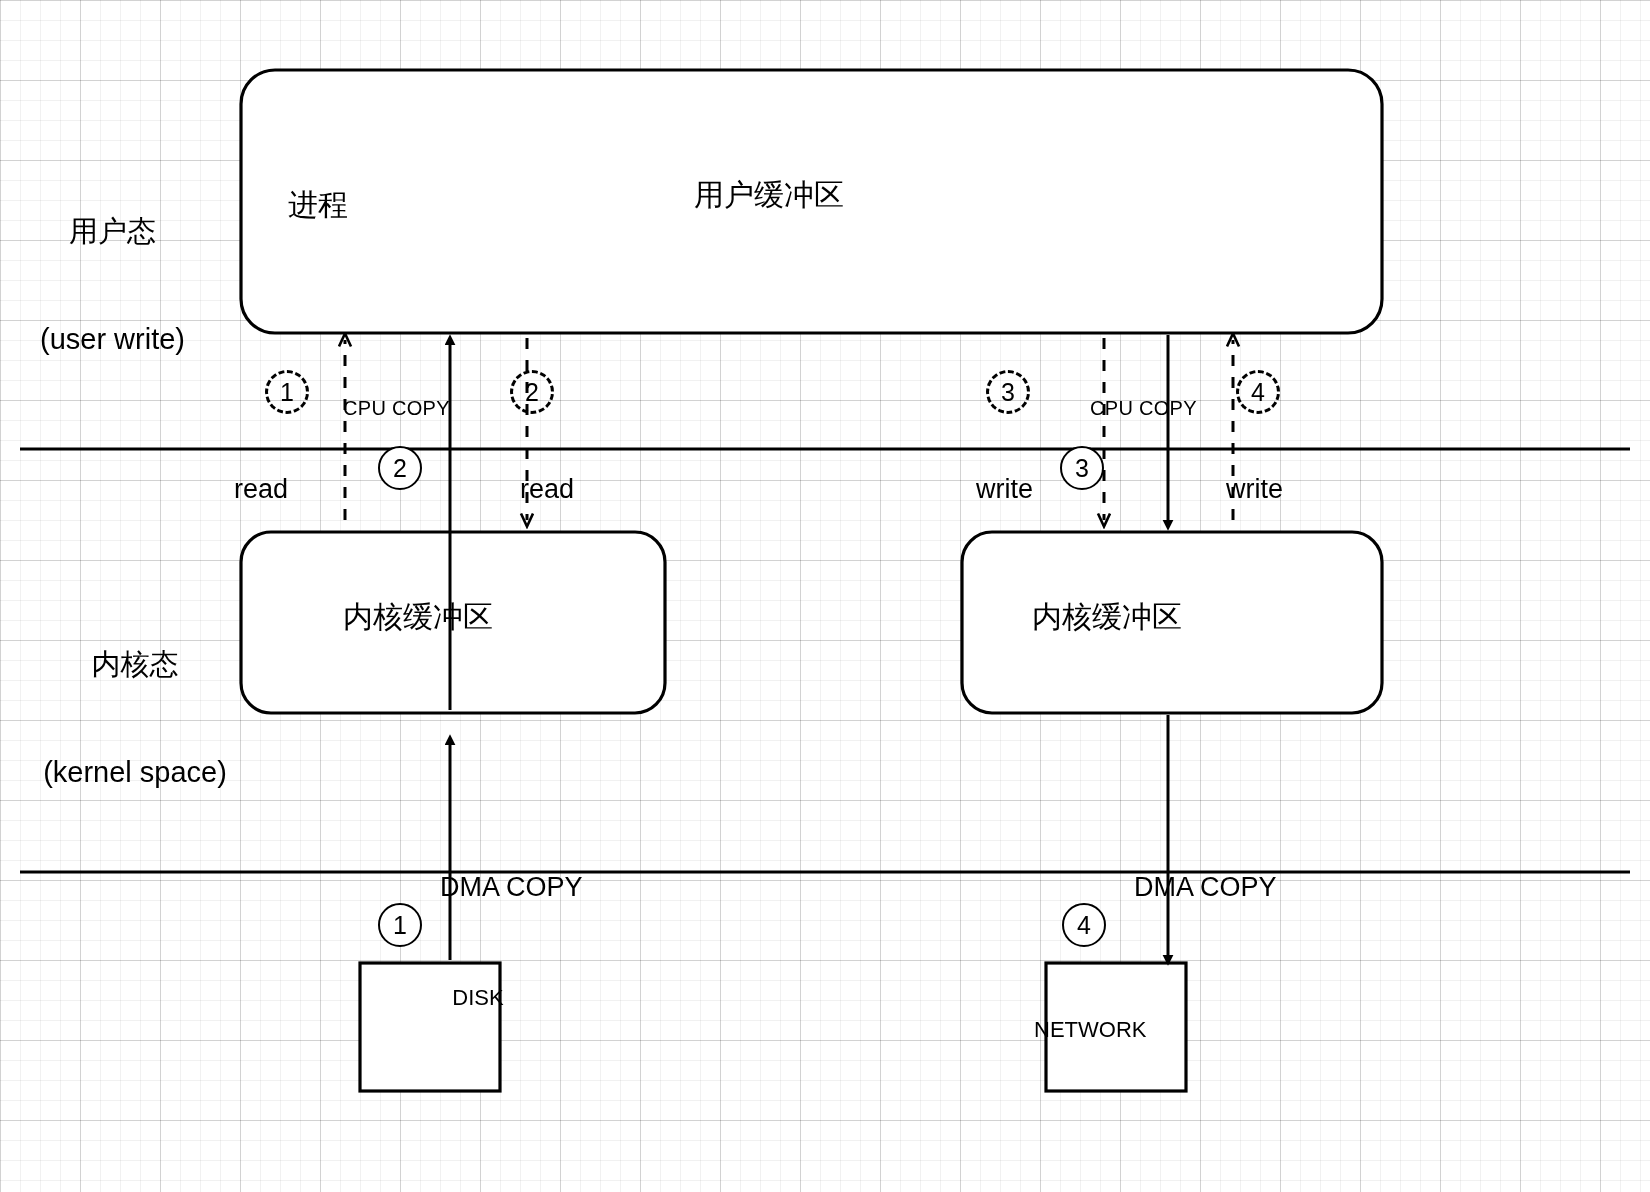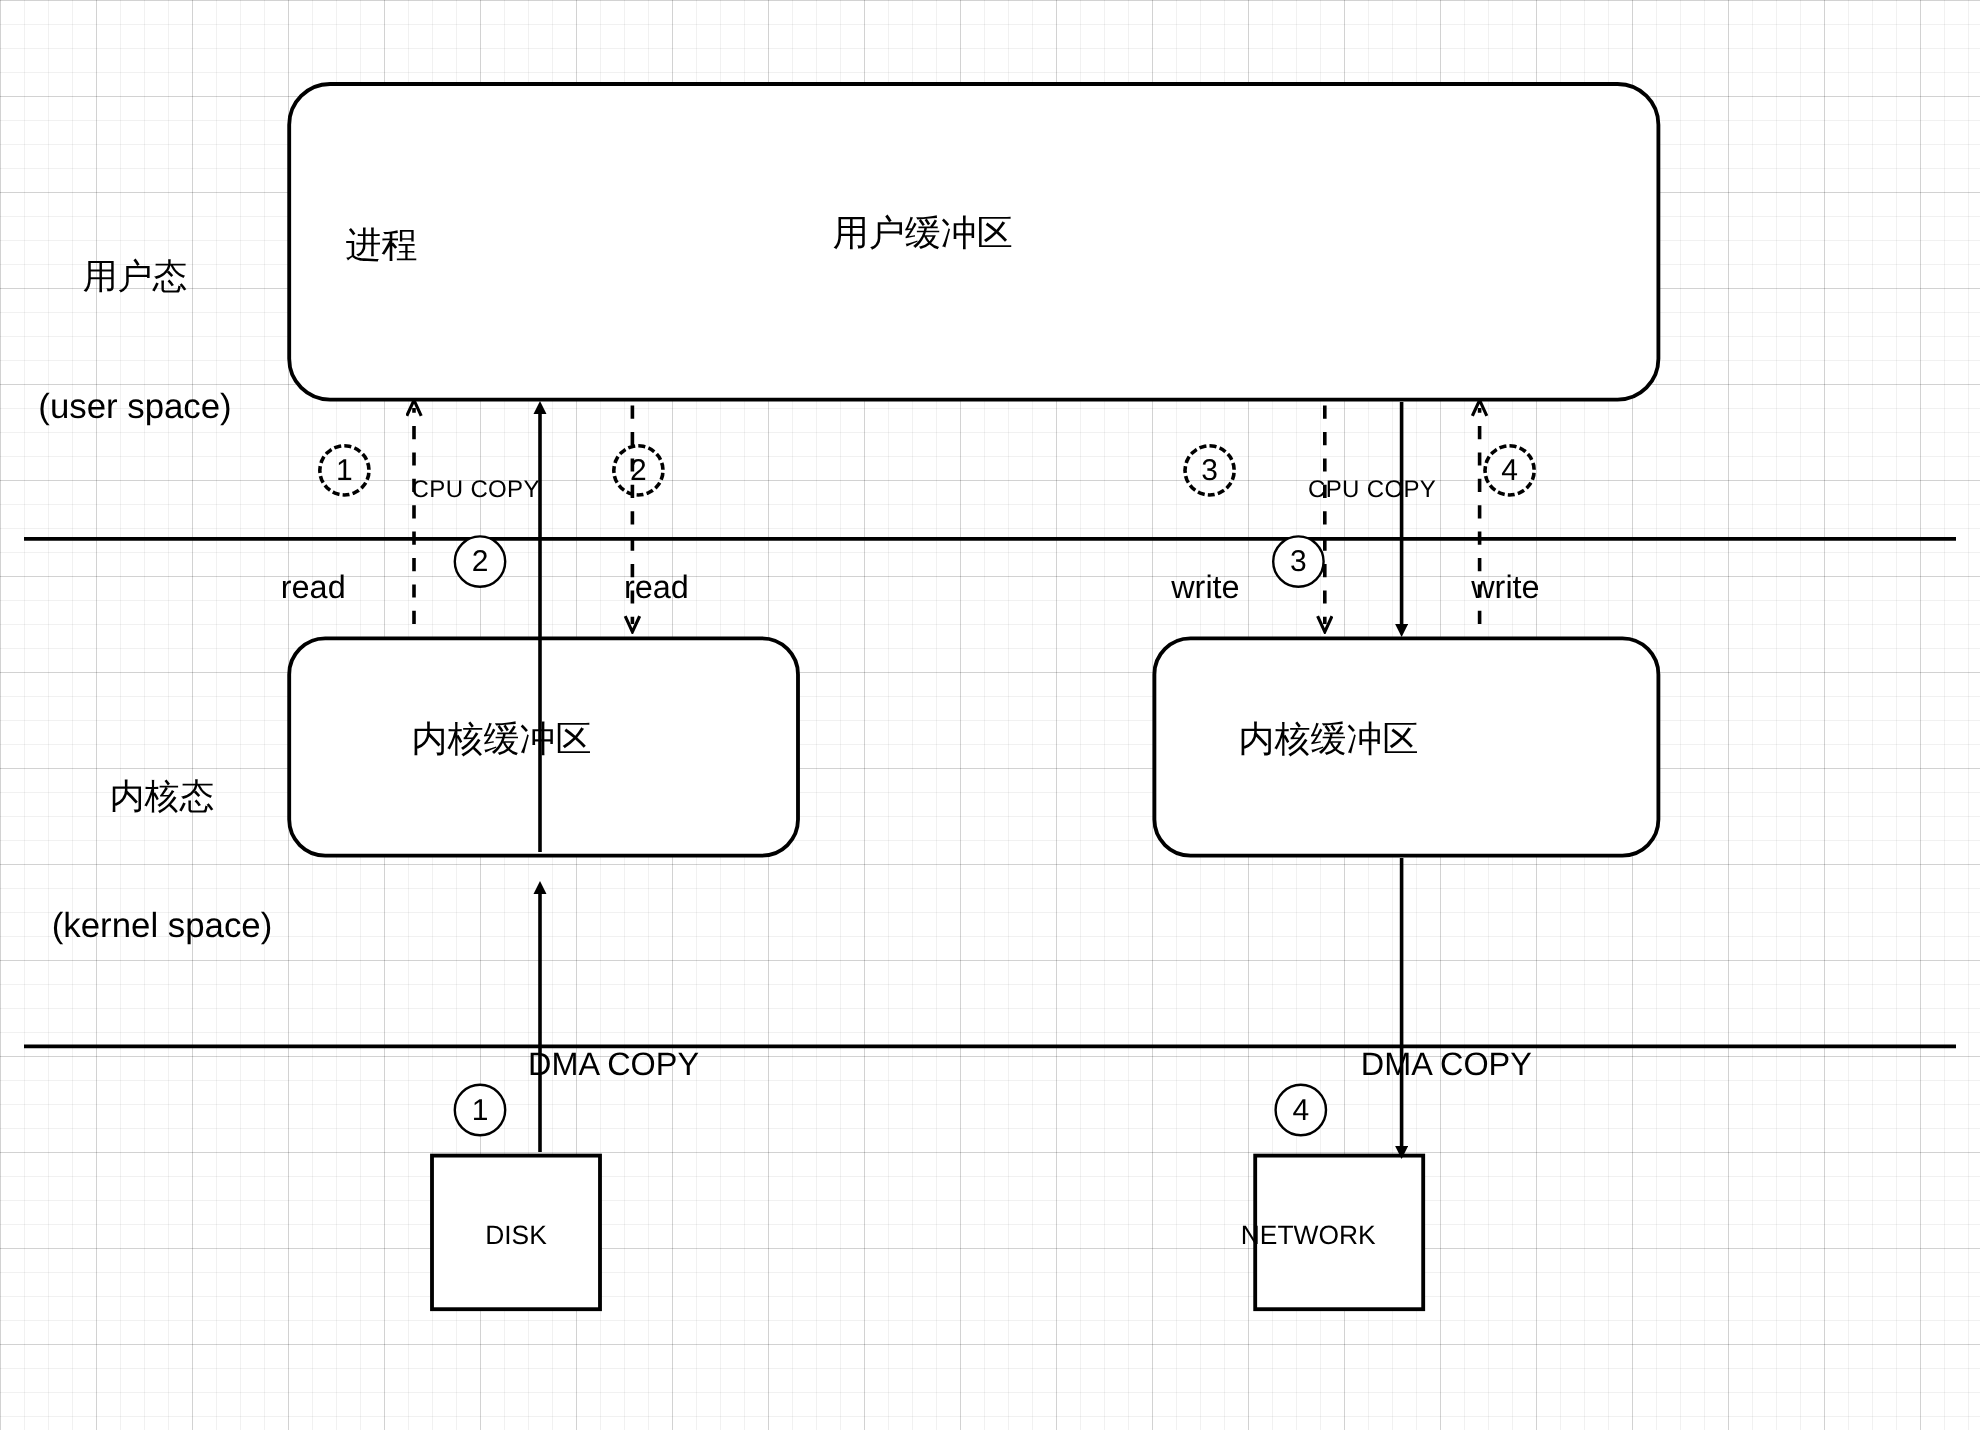--- a/index.html
+++ b/index.html
@@ -103,35 +103,35 @@
 
     <line x1="1104" y1="338" x2="1104" y2="520" stroke="#000" stroke-width="3" stroke-dasharray="11 11" marker-end="url(#arrowThin)"></line>
     <line x1="1168" y1="335" x2="1168" y2="525" stroke="#000" stroke-width="3" marker-end="url(#arrowSolid)"></line>
     <line x1="1233" y1="520" x2="1233" y2="340" stroke="#000" stroke-width="3" stroke-dasharray="11 11" marker-end="url(#arrowThin)"></line>
 
     <line x1="1168" y1="715" x2="1168" y2="960" stroke="#000" stroke-width="3" marker-end="url(#arrowSolid)"></line>
   </svg>
 
   <div class="lbl side-label" style="left:0px; top:140px; width:225px;">
     <div>用户态</div>
-    <div>(user space)</div>
+    <div>(user write)</div>
   </div>
 
   <div class="lbl side-label" style="left:0px; top:573px; width:232px;margin-left:19px;">
     <div>内核态</div>
     <div>(kernel space)</div>
   </div>
 
   <div class="lbl box-label" style="left:288px; top:186px;">进程</div>
   <div class="lbl box-label" style="left:694px; top:176px;">用户缓冲区</div>
 
   <div class="lbl box-label" style="left:343px; top:598px;">内核缓冲区</div>
   <div class="lbl box-label" style="left:1032px; top:598px;">内核缓冲区</div>
 
-  <div class="lbl node-label" style="left:360px; top:1016px; width:140px; text-align:center;">DISK</div>
+  <div class="lbl node-label" style="left:360px; top:984px; width:140px; text-align:center;padding-left:48px;">DISK</div>
   <div class="lbl node-label" style="left:1034px; top:1016px; width:164px; text-align:left;">NETWORK</div>
 
   <div class="lbl edge-label" style="left:234px; top:454px;">read</div>
   <div class="lbl small-cap" style="left:343px; top:396px;">CPU COPY</div>
   <div class="lbl edge-label" style="left:520px; top:454px;">read</div>
 
   <div class="lbl edge-label" style="left:976px; top:454px;">write</div>
   <div class="lbl small-cap" style="left:1090px; top:396px;">CPU COPY</div>
   <div class="lbl edge-label" style="left:1226px; top:454px;">write</div>
 

